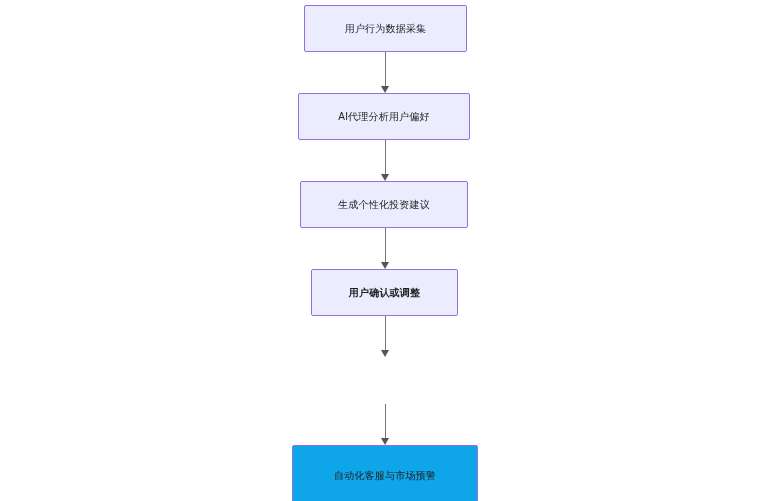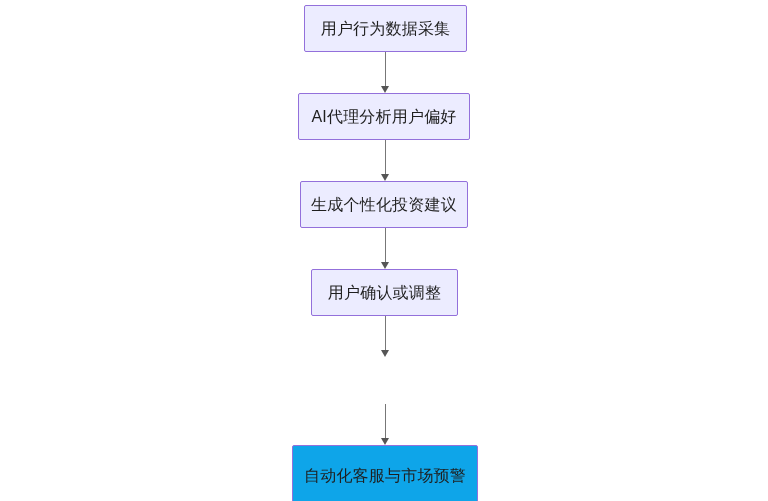--- a/index.html
+++ b/index.html
@@ -21,21 +21,21 @@
   .node {
     position: absolute;
     box-sizing: border-box;
     background: #ececff;
     border: 1px solid #9370db;
     border-radius: 2px;
     display: flex;
     align-items: center;
     justify-content: center;
     color: #1f1f1f;
-    font-size: 16px;
+    font-size: 10px;
     line-height: 1;
     letter-spacing: 0.2px;
     white-space: nowrap;
   }
   .node-label {
     display: block;
     pointer-events: none;
   }
   .edge {
     position: absolute;
@@ -84,19 +84,19 @@
     </div>
     <div class="node" style="left: 304px; top: 5px; width: 163px; height: 47px; background: rgb(236, 236, 255); border-color: rgb(147, 112, 219); color: rgb(31, 31, 31);">
       <span class="node-label">用户行为数据采集</span>
     </div>
     <div class="node" style="left: 300px; top: 181px; width: 168px; height: 47px; background: rgb(236, 236, 255); border-color: rgb(147, 112, 219); color: rgb(31, 31, 31);">
       <span class="node-label">生成个性化投资建议</span>
     </div>
     <div class="node" style="left: 298px; top: 93px; width: 172px; height: 47px; background: rgb(236, 236, 255); border-color: rgb(147, 112, 219); color: rgb(31, 31, 31);">
       <span class="node-label">AI代理分析用户偏好</span>
     </div>
-    <div class="node" style="left: 311px; top: 269px; width: 147px; height: 47px; background: rgb(236, 236, 255); border-color: rgb(147, 112, 219); color: rgb(31, 31, 31);">
+    <div class="node" style="left: 311px; top: 269px; width: 147px; height: 47px; background: rgb(236, 236, 255); border-color: rgb(147, 112, 219); color: rgb(31, 31, 31); font-weight: bold;">
       <span class="node-label">用户确认或调整</span>
     </div>
     <div class="node" style="left: 292px; top: 445px; width: 186px; height: 61px; background: #0ea5e9; border-color: rgb(147, 112, 219); color: rgb(31, 31, 31);">
       <span class="node-label">自动化客服与市场预警</span>
     </div>
   </div>
 
 </body></html>

